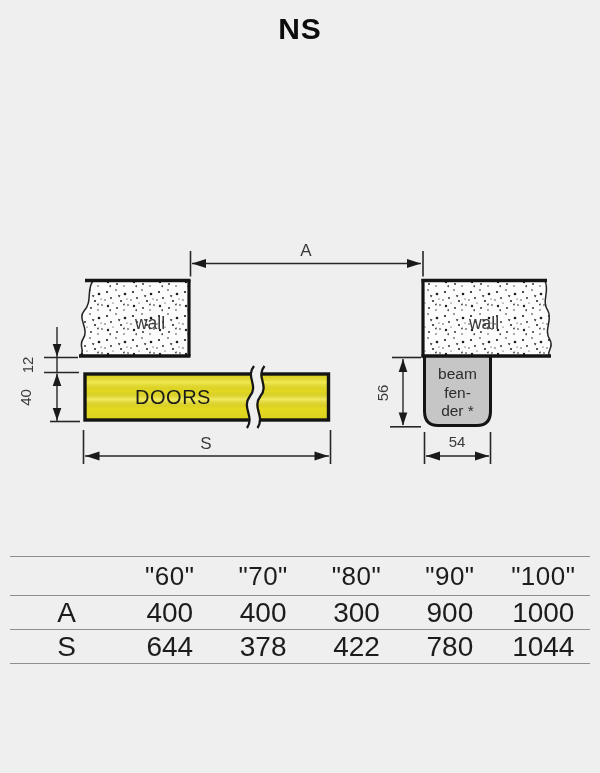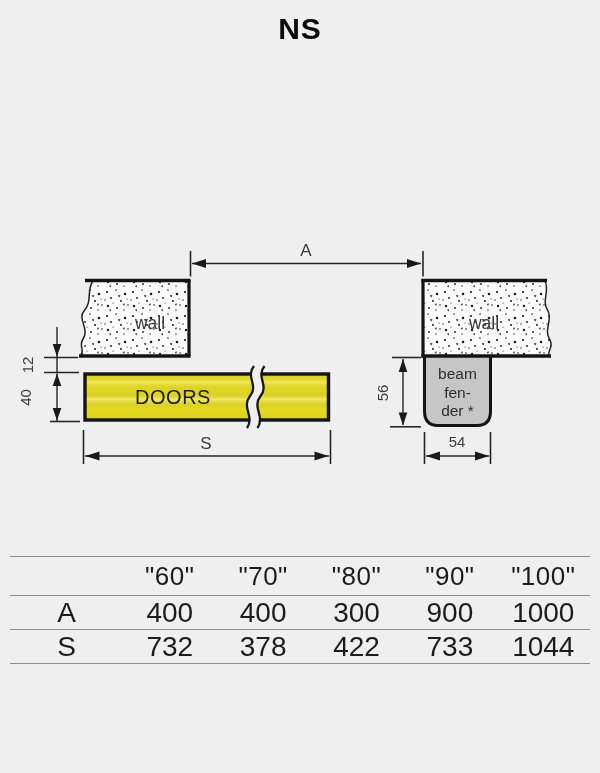--- a/index.html
+++ b/index.html
@@ -190,21 +190,21 @@
       <tr class="row-a">
         <th class="rowlabel">A</th>
         <td>400</td>
         <td>400</td>
         <td>300</td>
         <td>900</td>
         <td>1000</td>
       </tr>
       <tr class="row-s">
         <th class="rowlabel">S</th>
-        <td>732</td>
+        <td>644</td>
         <td>378</td>
         <td>422</td>
-        <td>733</td>
+        <td>780</td>
         <td>1044</td>
       </tr>
     </tbody>
   </table>
 </div>
 
 </body></html>

